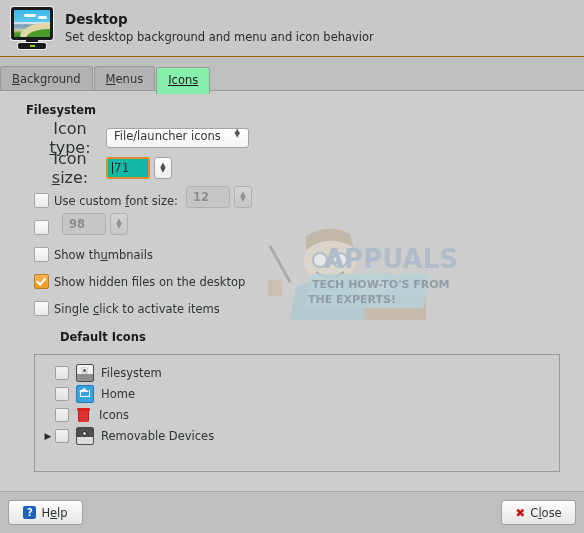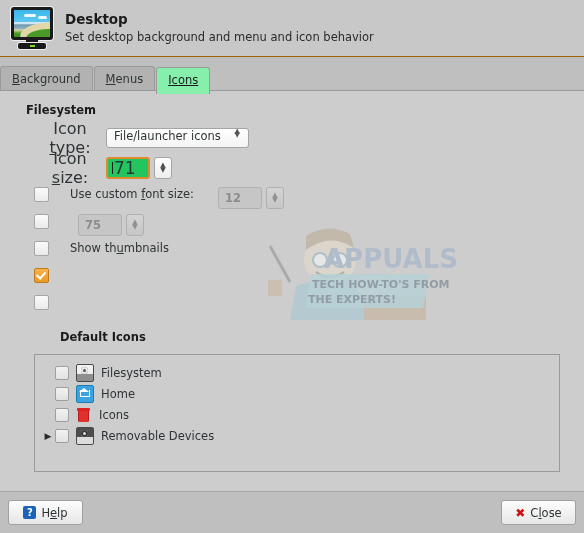--- a/index.html
+++ b/index.html
@@ -198,28 +198,28 @@
   }
 
   
   .spin {
     display: flex;
     align-items: stretch;
     height: 22px;
   }
   .spin-entry {
     width: 44px;
-    background: #22c55e;
+    background: #14b8a6;
     border: 2px solid #e08a2e;
     border-radius: 3px;
     display: flex;
     align-items: center;
     padding-left: 4px;
     box-sizing: border-box;
-    font-size: 17px;
+    font-size: 12px;
     position: relative;
   }
   .caret {
     display: inline-block;
     width: 1px;
     height: 12px;
     background: #1b1b1b;
     margin-right: 1px;
     vertical-align: middle;
   }
@@ -252,25 +252,24 @@
   }
   .spin.disabled .spin-btn {
     background: linear-gradient(#d4d4d4, #c6c6c6);
     border-color: #b0b0b0;
     color: #8f8f8f;
   }
 
   
   .cbrow {
     display: flex;
-    align-items: flex-start;
+    align-items: flex-end;
     height: 21px;
     margin-bottom: 6px;
     padding-left: 10px;
-    gap: 16px;
   }
   .cb {
     width: 13px;
     height: 13px;
     border: 1px solid #a6a6a6;
     background: linear-gradient(#fbfbfb, #eaeaea);
     border-radius: 2px;
     flex: 0 0 auto;
     margin-right: 5px;
     position: relative;
@@ -517,40 +516,42 @@
           <span>▲</span>
           <span>▼</span>
         </div>
     </div>
   </div>
 
   <div class="cbrow">
     <div class="cb"></div>
     <div class="spin disabled inline-spin">
       <div class="spin-entry-d">
-          <span>75</span>
+          <span>98</span>
         </div>
       <div class="spin-btn">
           <span>▲</span>
           <span>▼</span>
         </div>
     </div>
   </div>
 
   <div class="cbrow">
     <div class="cb"></div>
     <div class="cb-label">Show th<span class="mn">u</span>mbnails</div>
   </div>
 
   <div class="cbrow">
     <div class="cb checked"></div>
+    <div class="cb-label">Show hidden files on the desktop</div>
   </div>
 
   <div class="cbrow">
     <div class="cb"></div>
+    <div class="cb-label">Single <span class="mn">c</span>lick to activate items</div>
   </div>
 
   <div class="section-title" id="default-icons-title">Default Icons</div>
 
   <div id="icon-list-frame">
     <div class="list-row">
       <span class="expander"></span>
       <span class="list-cb"></span>
       <span class="list-icon ic-disk"></span>
       <span class="list-label">Filesystem</span>

